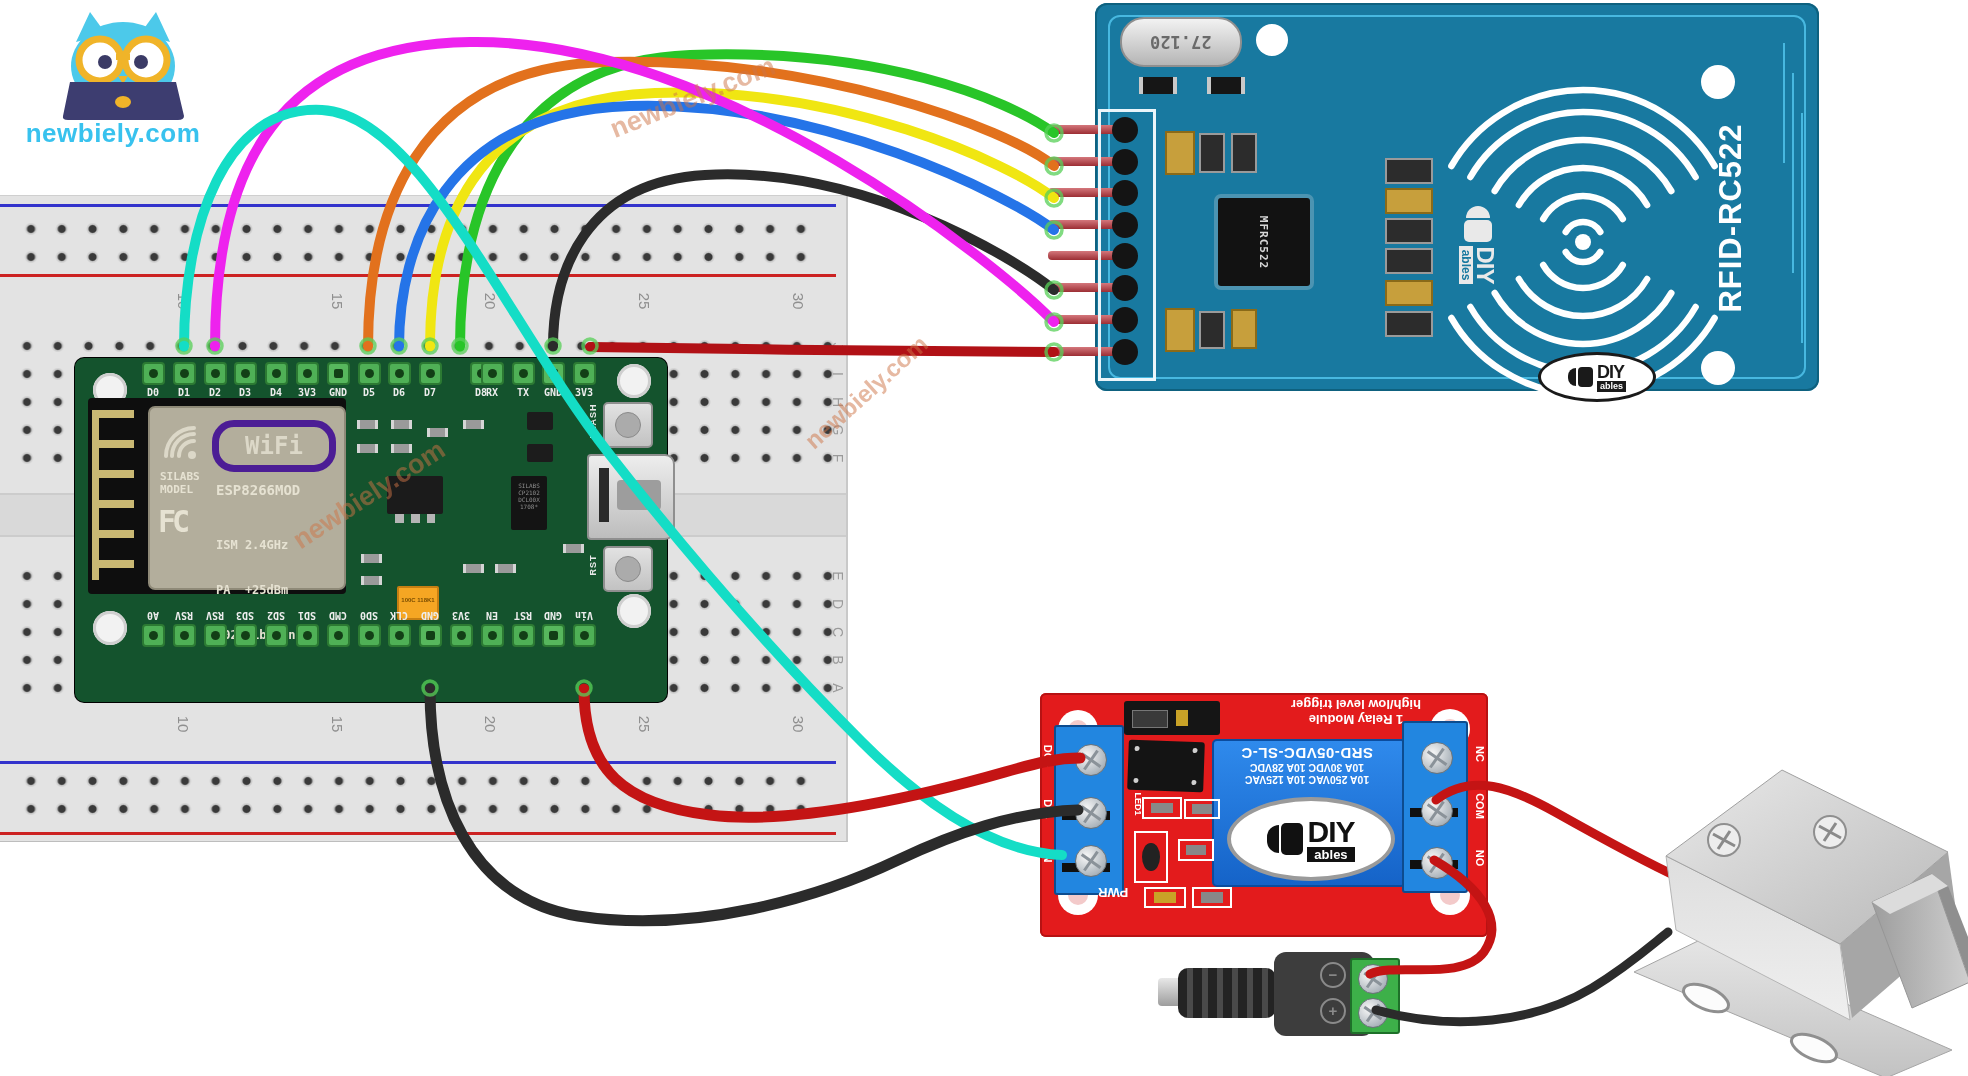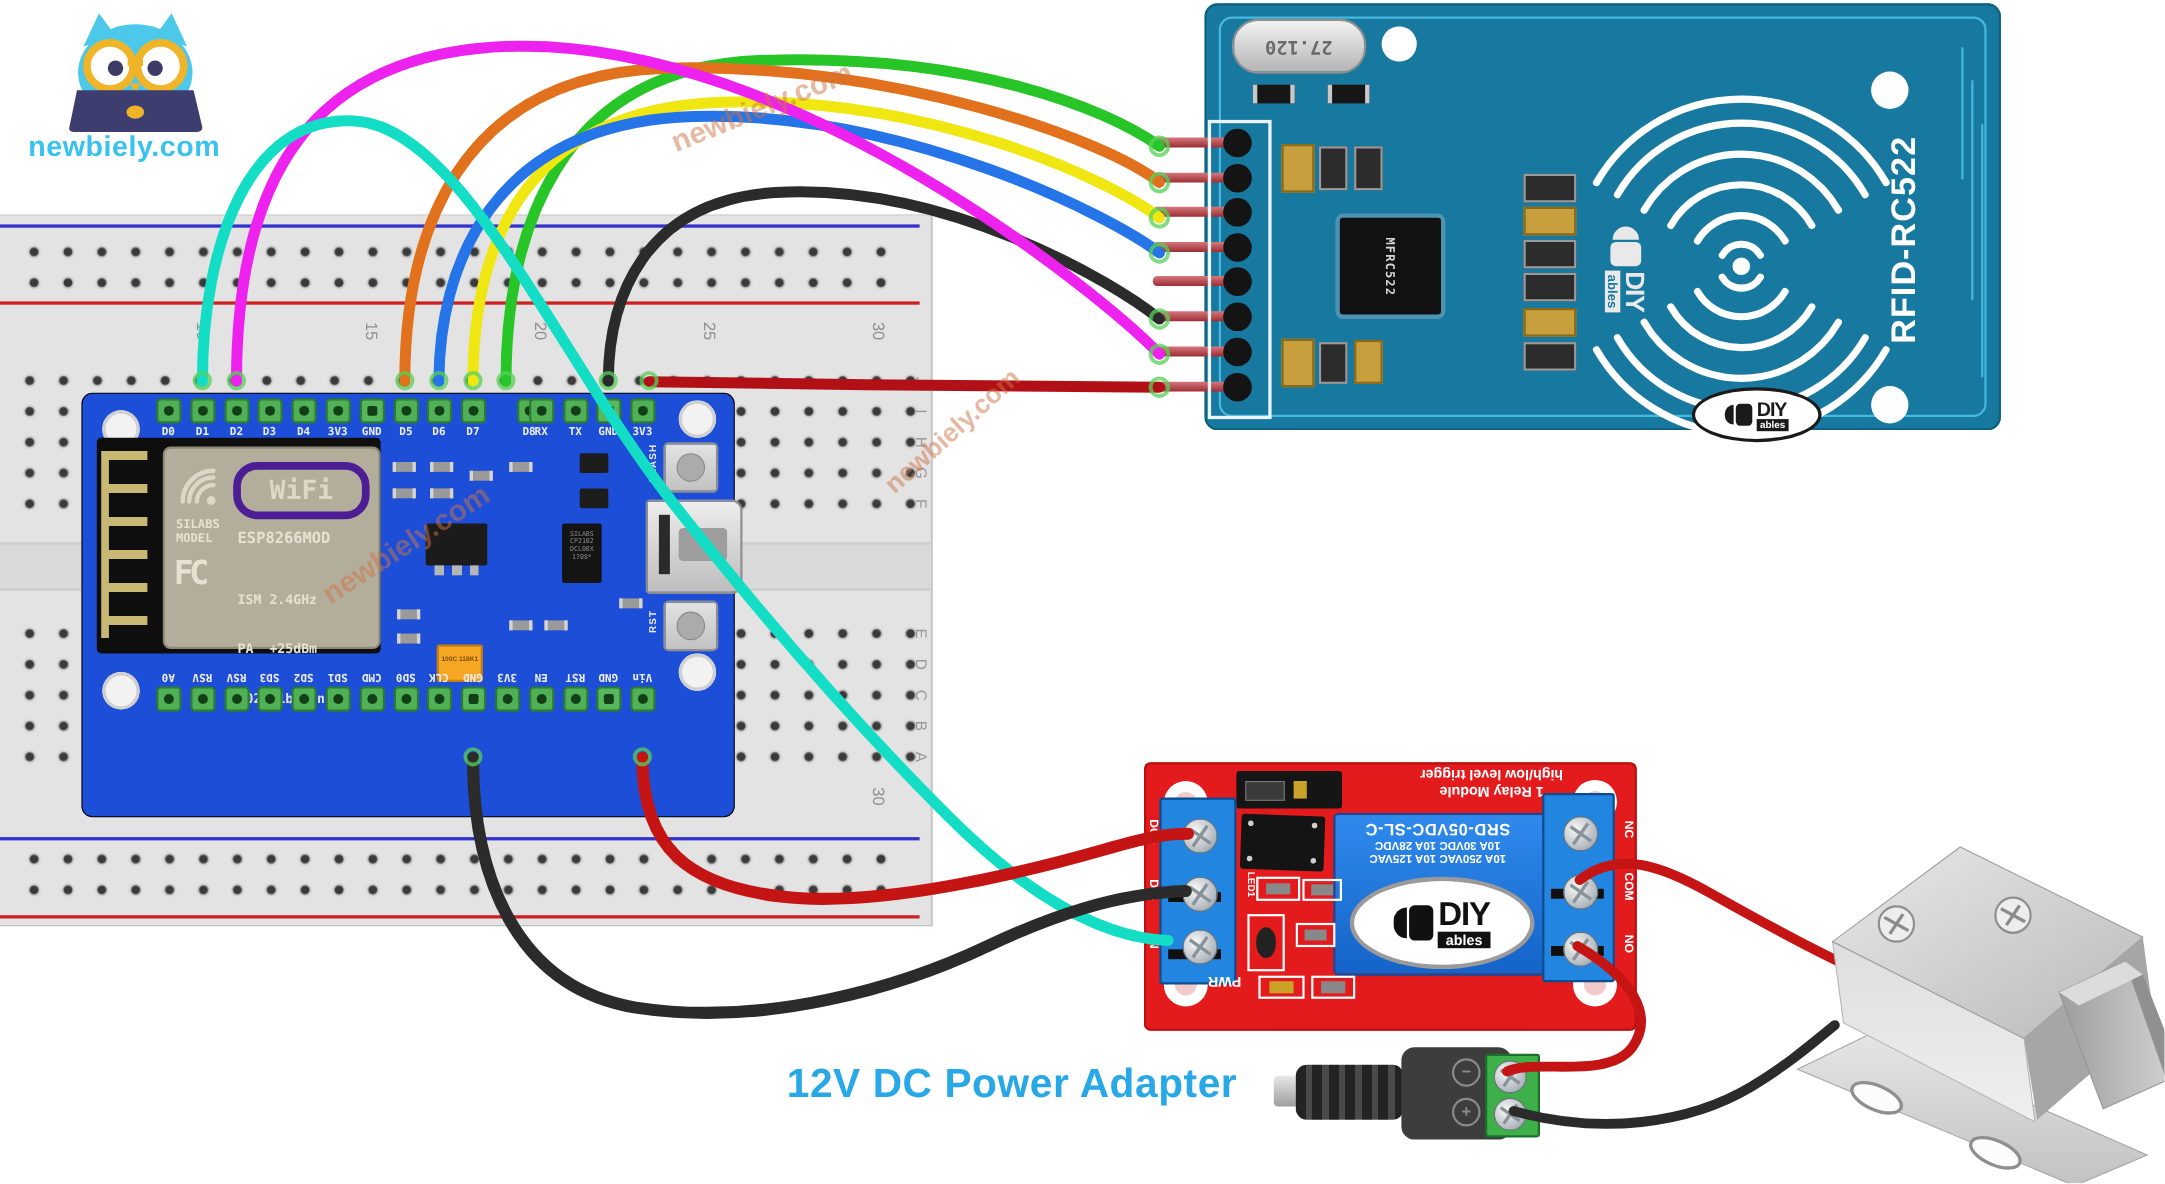--- a/index.html
+++ b/index.html
@@ -16,21 +16,21 @@
   .rail-line{left:0;width:836px;height:3px;}
   .rail-blue{background:#3333cc;}
   .rail-red{background:#cc2222;}
   .holes{background-image:radial-gradient(circle, #3a3a3a 3.4px, #c6c6c6 4.6px, rgba(0,0,0,0) 6.5px);
          background-size:30.8px 28px;background-position:3.6px 0;}
   #channel{left:0;top:297px;width:846px;height:40px;background:#d9d9d9;border-top:2px solid #cccccc;border-bottom:2px solid #cccccc;}
   .bb-num{width:34px;height:18px;text-align:center;font-size:15px;color:#8f8f8f;transform:rotate(90deg);}
   .bb-letter{width:18px;height:18px;text-align:center;font-size:14px;color:#9a9a9a;transform:rotate(90deg);}
 
   
-  #nodemcu{left:75px;top:358px;width:592px;height:384px;background:#1d4ed8;border-radius:9px;z-index:10;box-shadow:0 0 0 1px #000;}
+  #nodemcu{left:75px;top:358px;width:592px;height:344px;background:#14532d;border-radius:9px;z-index:10;box-shadow:0 0 0 1px #000;}
   .mcu-hole{width:34px;height:34px;border-radius:50%;background:#f2f2f2;box-shadow:inset 0 0 0 3px #cfcfcf;}
   .pincell{width:28px;text-align:center;}
   .pad{width:19px;height:19px;margin:0 auto;background:#4fb056;border:2px solid #2c7a33;border-radius:4px;display:flex;align-items:center;justify-content:center;}
   .pad .in{width:9px;height:9px;background:#123f16;border-radius:50%;}
   .pad.sq{background:#57b75d;}
   .pad.sq .in{border-radius:2px;}
   .pinlabel{display:block;margin-top:2px;font-family:"DejaVu Sans Mono",monospace;font-size:10px;font-weight:bold;color:#ededed;}
   .flip{transform:rotate(180deg);}
   #esp{left:13px;top:40px;width:258px;height:196px;background:#0e0e0e;border-radius:4px;}
   #antenna{left:6px;top:12px;width:40px;height:170px;
@@ -686,19 +686,18 @@
       <line x1="1718" y1="849" x2="1730" y2="831" stroke="#8a8a8a" stroke-width="3"></line>
       <circle cx="1830" cy="832" r="16" fill="#ededed" stroke="#8f8f8f" stroke-width="2"></circle>
       <line x1="1819" y1="826" x2="1841" y2="838" stroke="#8a8a8a" stroke-width="3"></line>
       <line x1="1824" y1="841" x2="1836" y2="823" stroke="#8a8a8a" stroke-width="3"></line>
       <polygon points="1932,874 1948,886 1984,978 1970,982" fill="#8f8f8f"></polygon>
       <polygon points="1872,902 1932,874 1970,982 1912,1008" fill="url(#gLatch)" stroke="#969696" stroke-width="1"></polygon>
       <polygon points="1872,902 1932,874 1948,886 1890,914" fill="#dcdcdc"></polygon>
     </g>
   </svg>
 
-  <div class="abs" id="caption">12V DC Power Adapter</div>
 
   <div class="abs wm" style="left:600px;top:55px;width:320px;font-size:27px;transform:rotate(-22deg);">newbiely.com</div>
   <div class="abs wm" style="left:270px;top:440px;width:320px;font-size:27px;transform:rotate(-33deg);">newbiely.com</div>
   <div class="abs wm" style="left:770px;top:330px;width:300px;font-size:24px;transform:rotate(-42deg);">newbiely.com</div>
 
 </div>
 
 </body></html>

